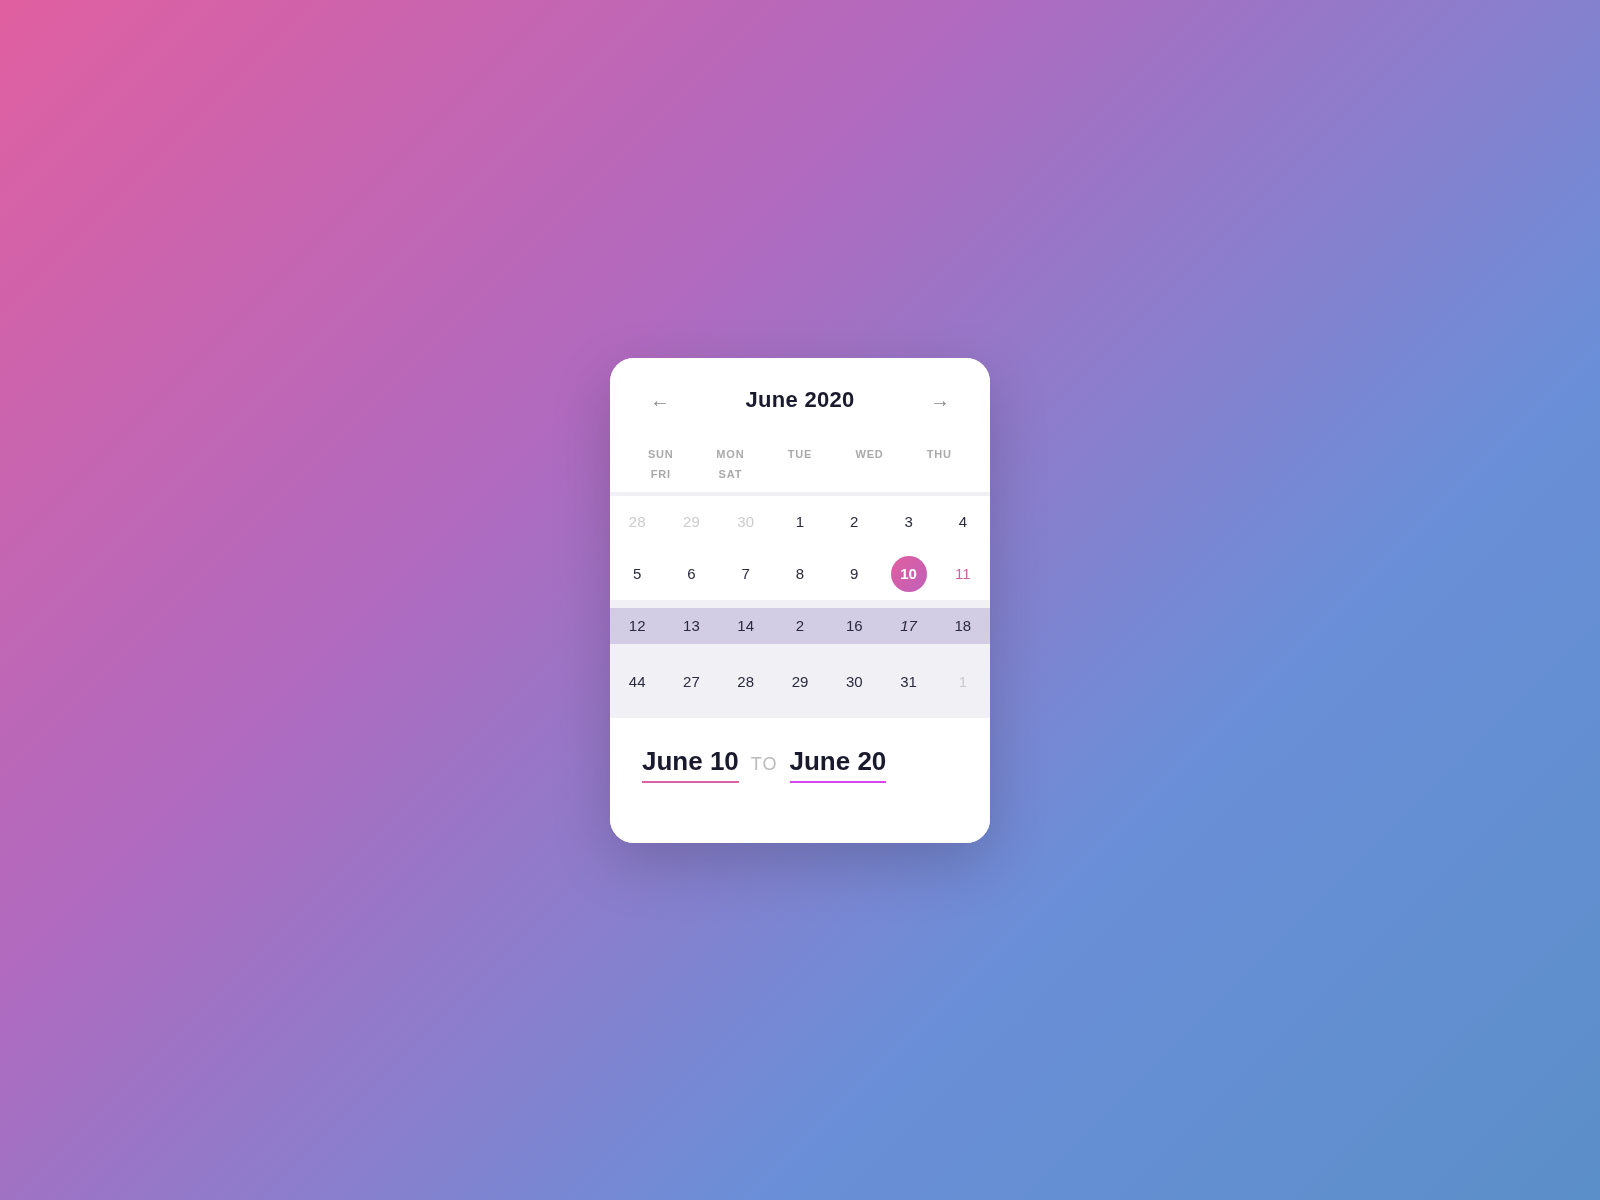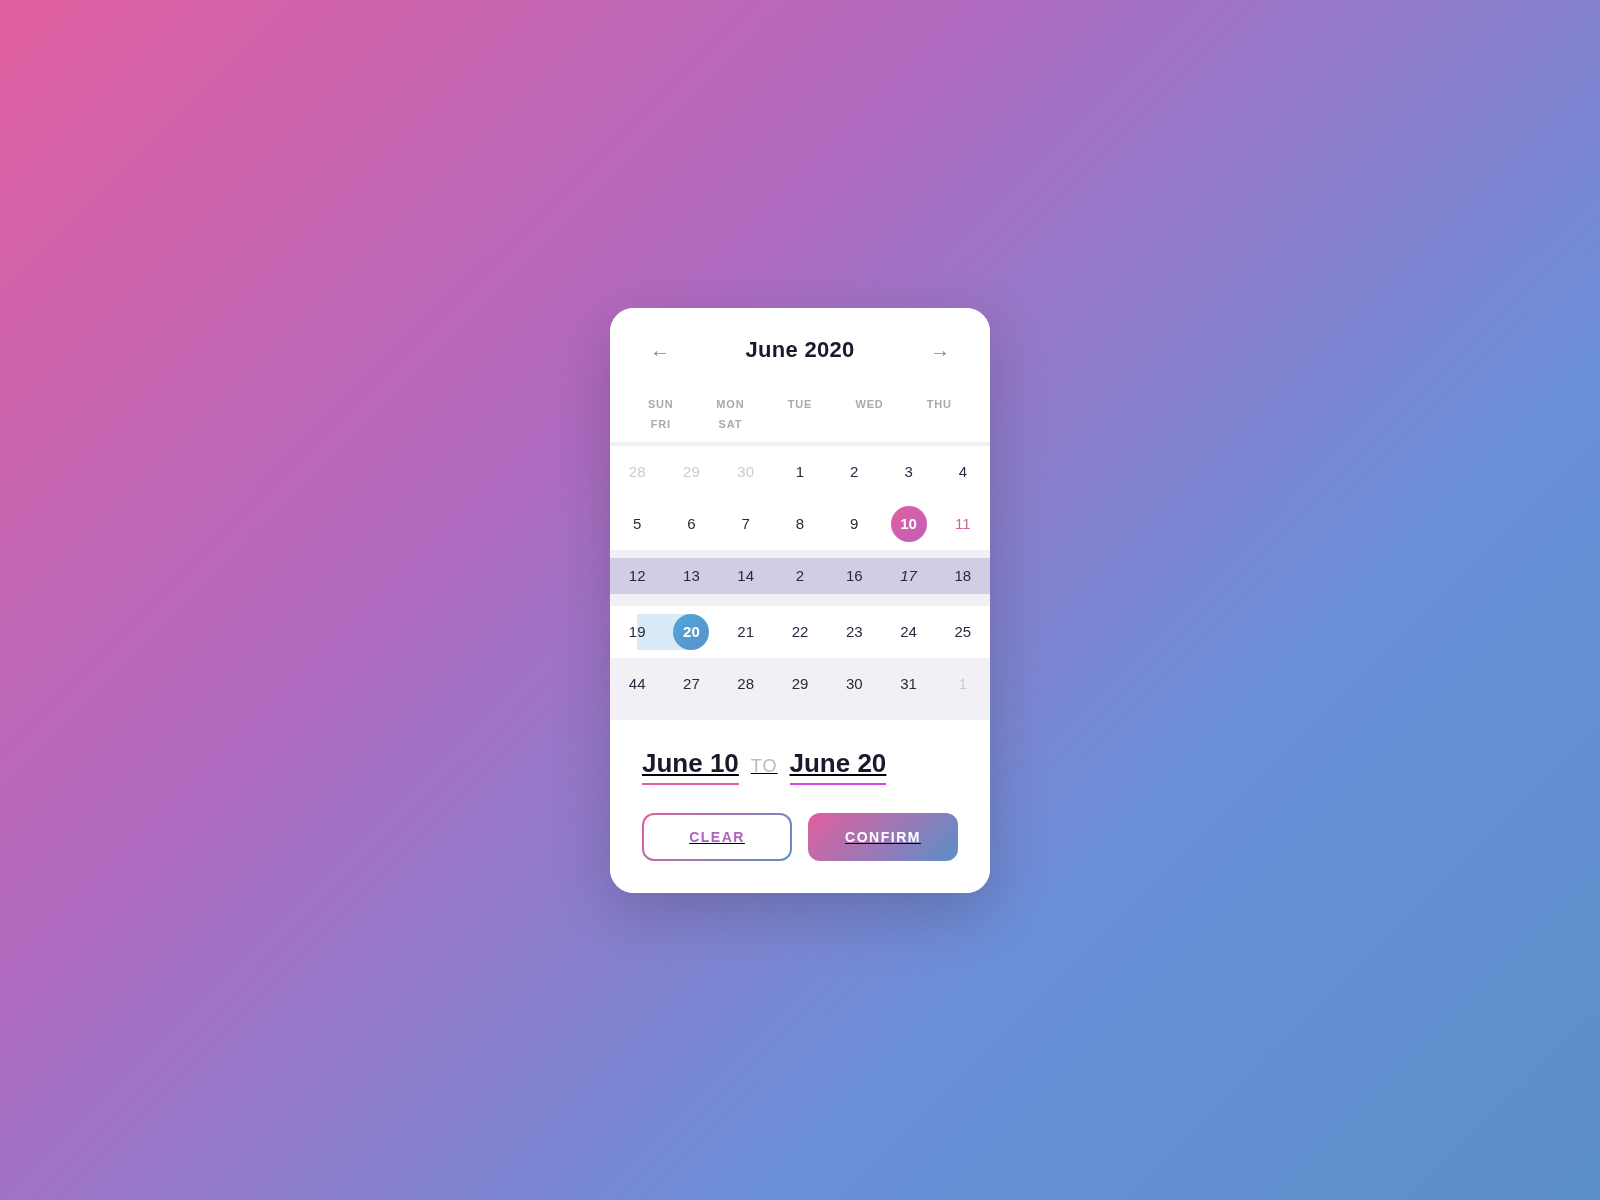--- a/index.html
+++ b/index.html
@@ -132,21 +132,20 @@
     .day-cell.selected-blue .day-num {
       background: linear-gradient(135deg, #4da8da, #5b8fc9);
       color: #ffffff;
       font-weight: 700;
     }
 
     
     .bottom-panel {
       background: #ffffff;
       padding: 28px 32px 32px;
-      text-decoration: underline;
     }
 
     .date-range-display {
       display: flex;
       align-items: center;
       justify-content: flex-start;
       gap: 12px;
       margin-bottom: 28px;
     }
 
@@ -334,45 +333,20 @@
         <div style="position:absolute;top:50%;transform:translateY(-50%);left:0;right:0;height:36px;background:rgba(90,160,220,0.22);z-index:1;opacity:0.9;"></div>
         <span class="day-num" style="position:relative;z-index:3;font-style:italic;">17</span>
       </div>
       <div class="day-cell" style="position:relative;text-align:right;">
         <div style="position:absolute;top:50%;transform:translateY(-50%);left:0;right:0;height:36px;background:rgba(238,130,180,0.22);z-index:1;"></div>
         <div style="position:absolute;top:50%;transform:translateY(-50%);left:0;right:0;height:36px;background:rgba(90,160,220,0.22);z-index:1;opacity:0.9;"></div>
         <span class="day-num" style="position:relative;z-index:3;">18</span>
       </div>
     </div>
 
-    <div class="week week-row week-bg-white" style="margin-bottom:0;">
-      <div class="day-cell" style="position:relative;">
-        <div style="position:absolute;top:50%;transform:translateY(-50%);left:50%;right:0;height:36px;background:rgba(90,160,220,0.22);z-index:1;"></div>
-        <span class="day-num" style="position:relative;z-index:3;">19</span>
-      </div>
-      <div class="day-cell selected-blue" style="position:relative;">
-        <div style="position:absolute;top:50%;transform:translateY(-50%);left:0;right:50%;height:36px;background:rgba(90,160,220,0.22);z-index:1;"></div>
-        <span class="day-num" style="position:relative;z-index:3;background:linear-gradient(135deg,#4da8da,#5b8fc9);color:#fff;border-radius:50%;">20</span>
-      </div>
-      <div class="day-cell">
-          <span class="day-num">21</span>
-        </div>
-      <div class="day-cell">
-          <span class="day-num">22</span>
-        </div>
-      <div class="day-cell">
-          <span class="day-num">23</span>
-        </div>
-      <div class="day-cell">
-          <span class="day-num">24</span>
-        </div>
-      <div class="day-cell">
-          <span class="day-num">25</span>
-        </div>
-    </div>
 
     <div class="week week-row week-bg-gray">
       <div class="day-cell">
           <span class="day-num">44</span>
         </div>
       <div class="day-cell">
           <span class="day-num">27</span>
         </div>
       <div class="day-cell">
           <span class="day-num">28</span>
@@ -392,22 +366,14 @@
     </div>
   </div>
 
   <div class="bottom-panel">
     <div class="date-range-display">
       <span class="date-value start">June 10</span>
       <span class="to-label">TO</span>
       <span class="date-value end">June 20</span>
     </div>
 
-    <div class="action-buttons">
-      <div class="btn-clear-wrapper">
-        <div class="btn-clear-inner">CLEAR</div>
-      </div>
-      <div class="btn-confirm-wrapper">
-        <div class="btn-confirm-inner">CONFIRM</div>
-      </div>
-    </div>
   </div>
 </div>
 
 </body></html>

